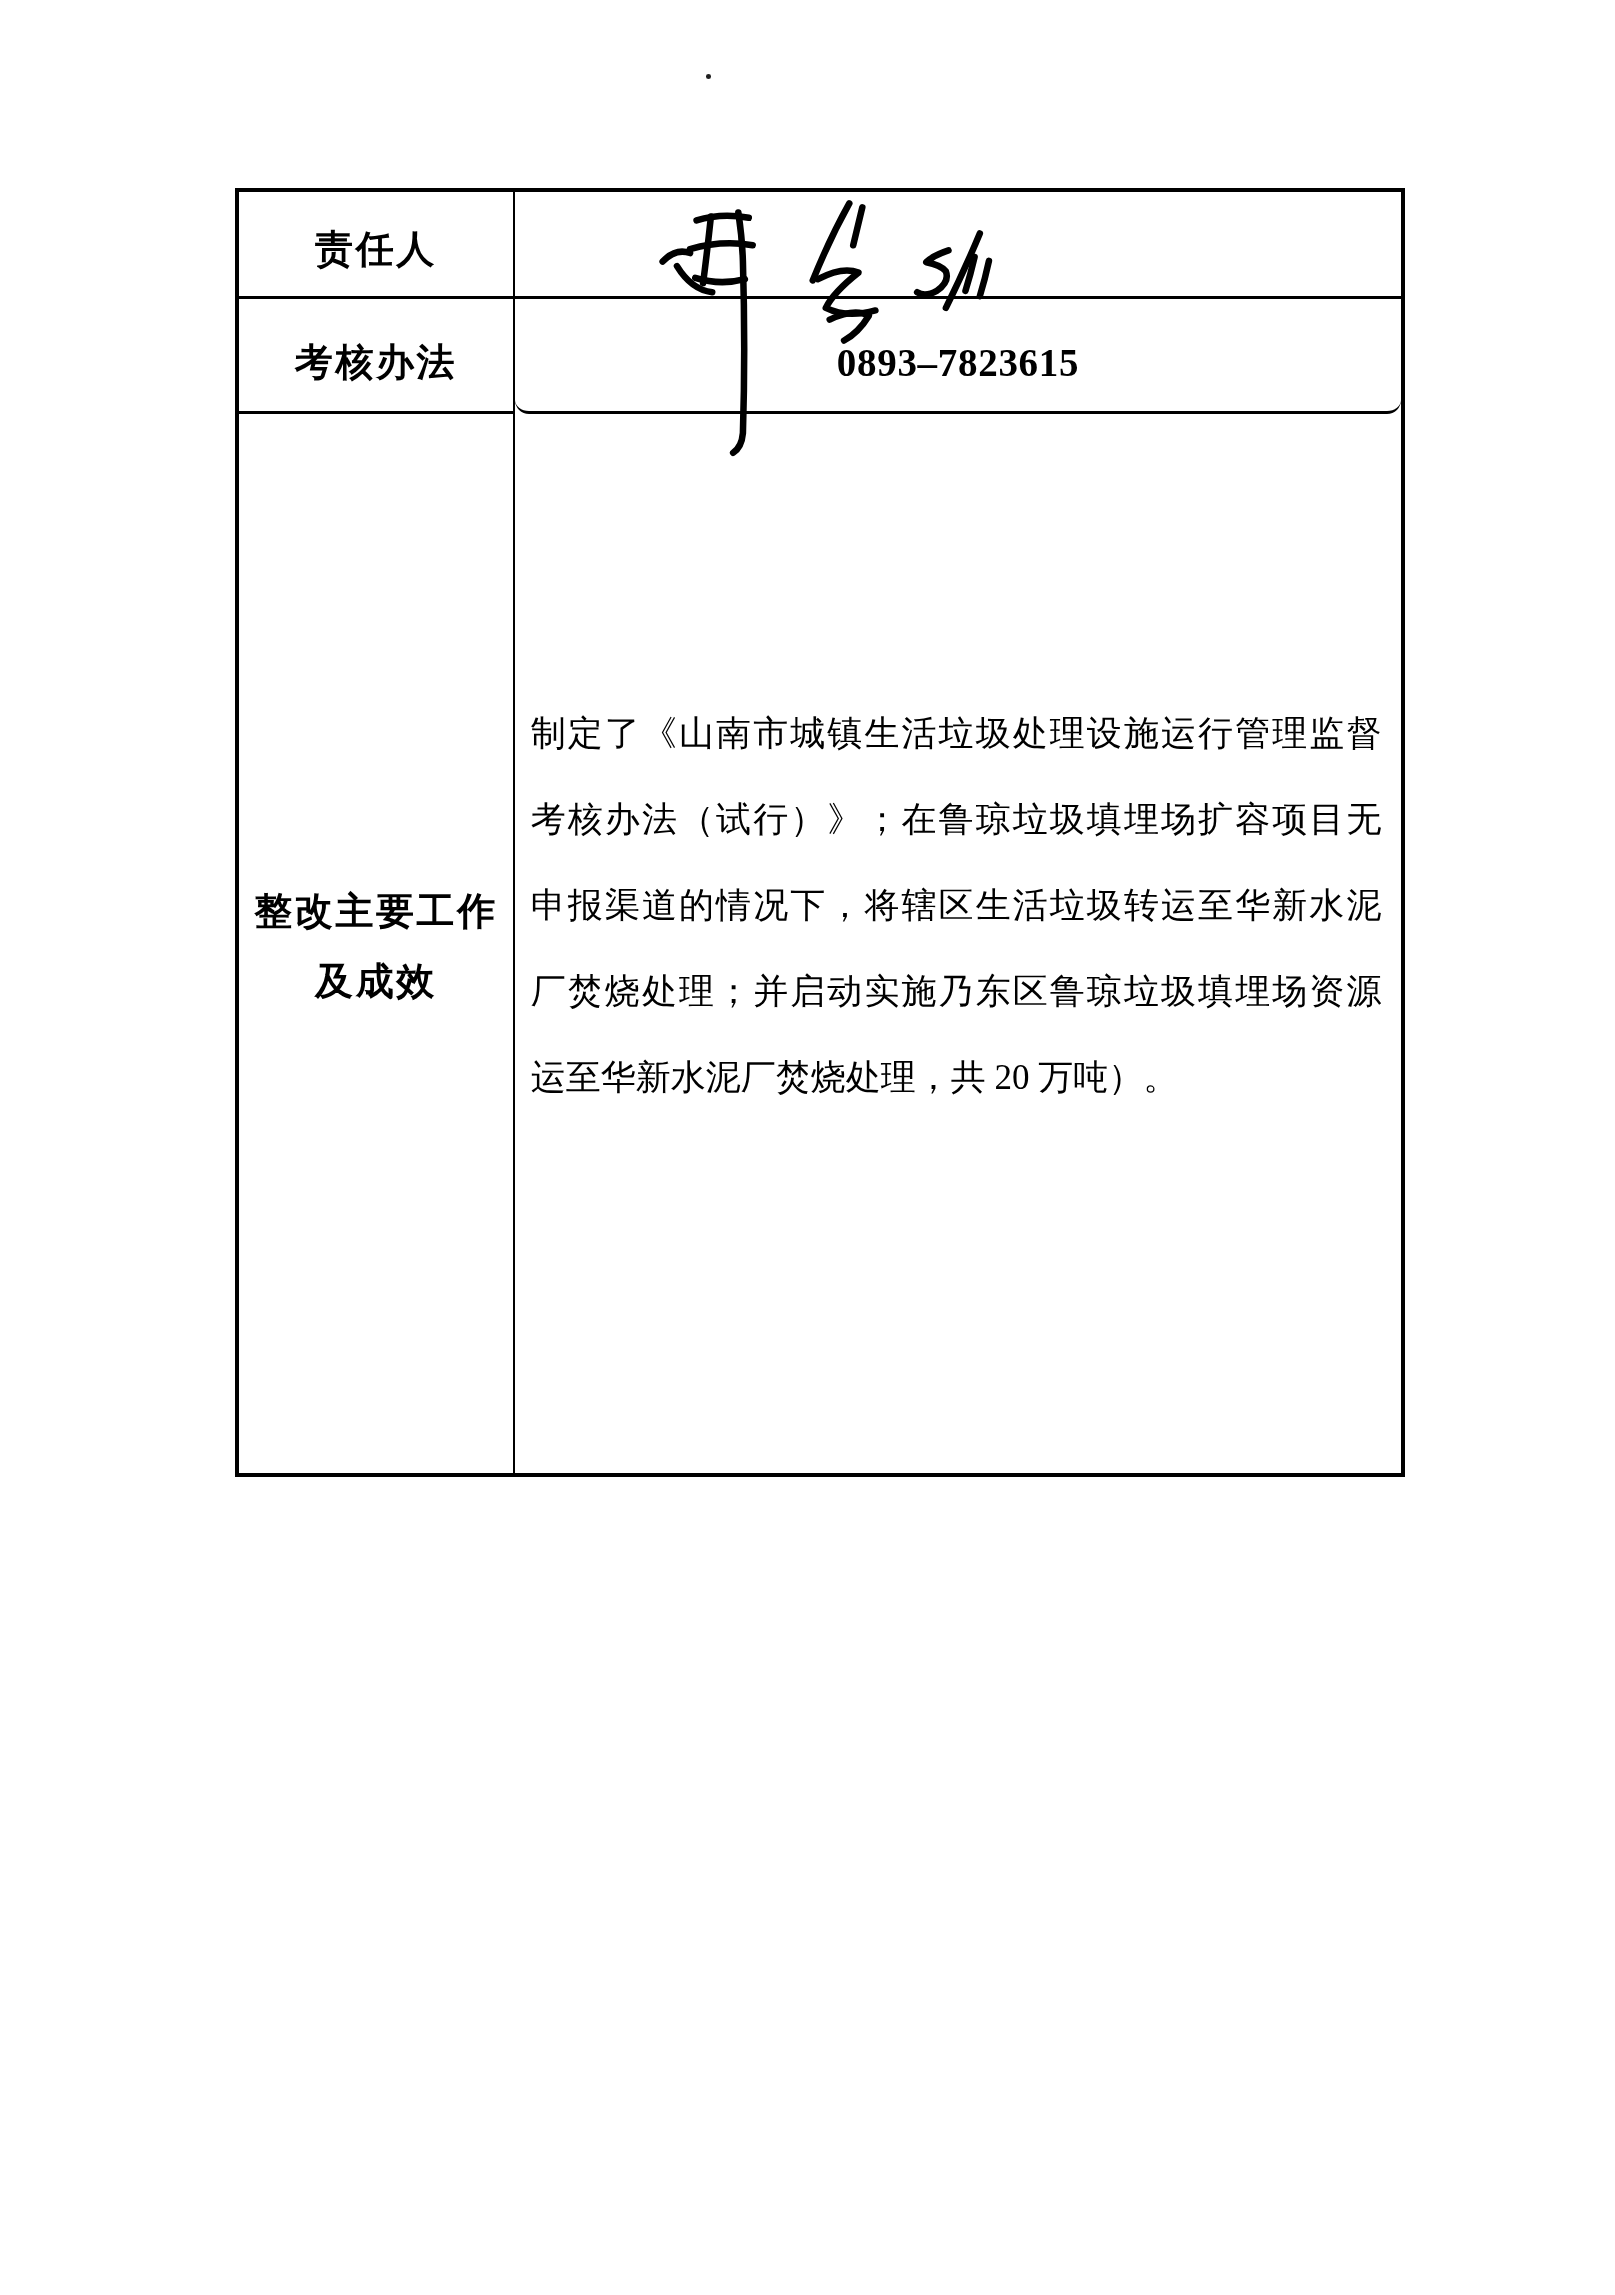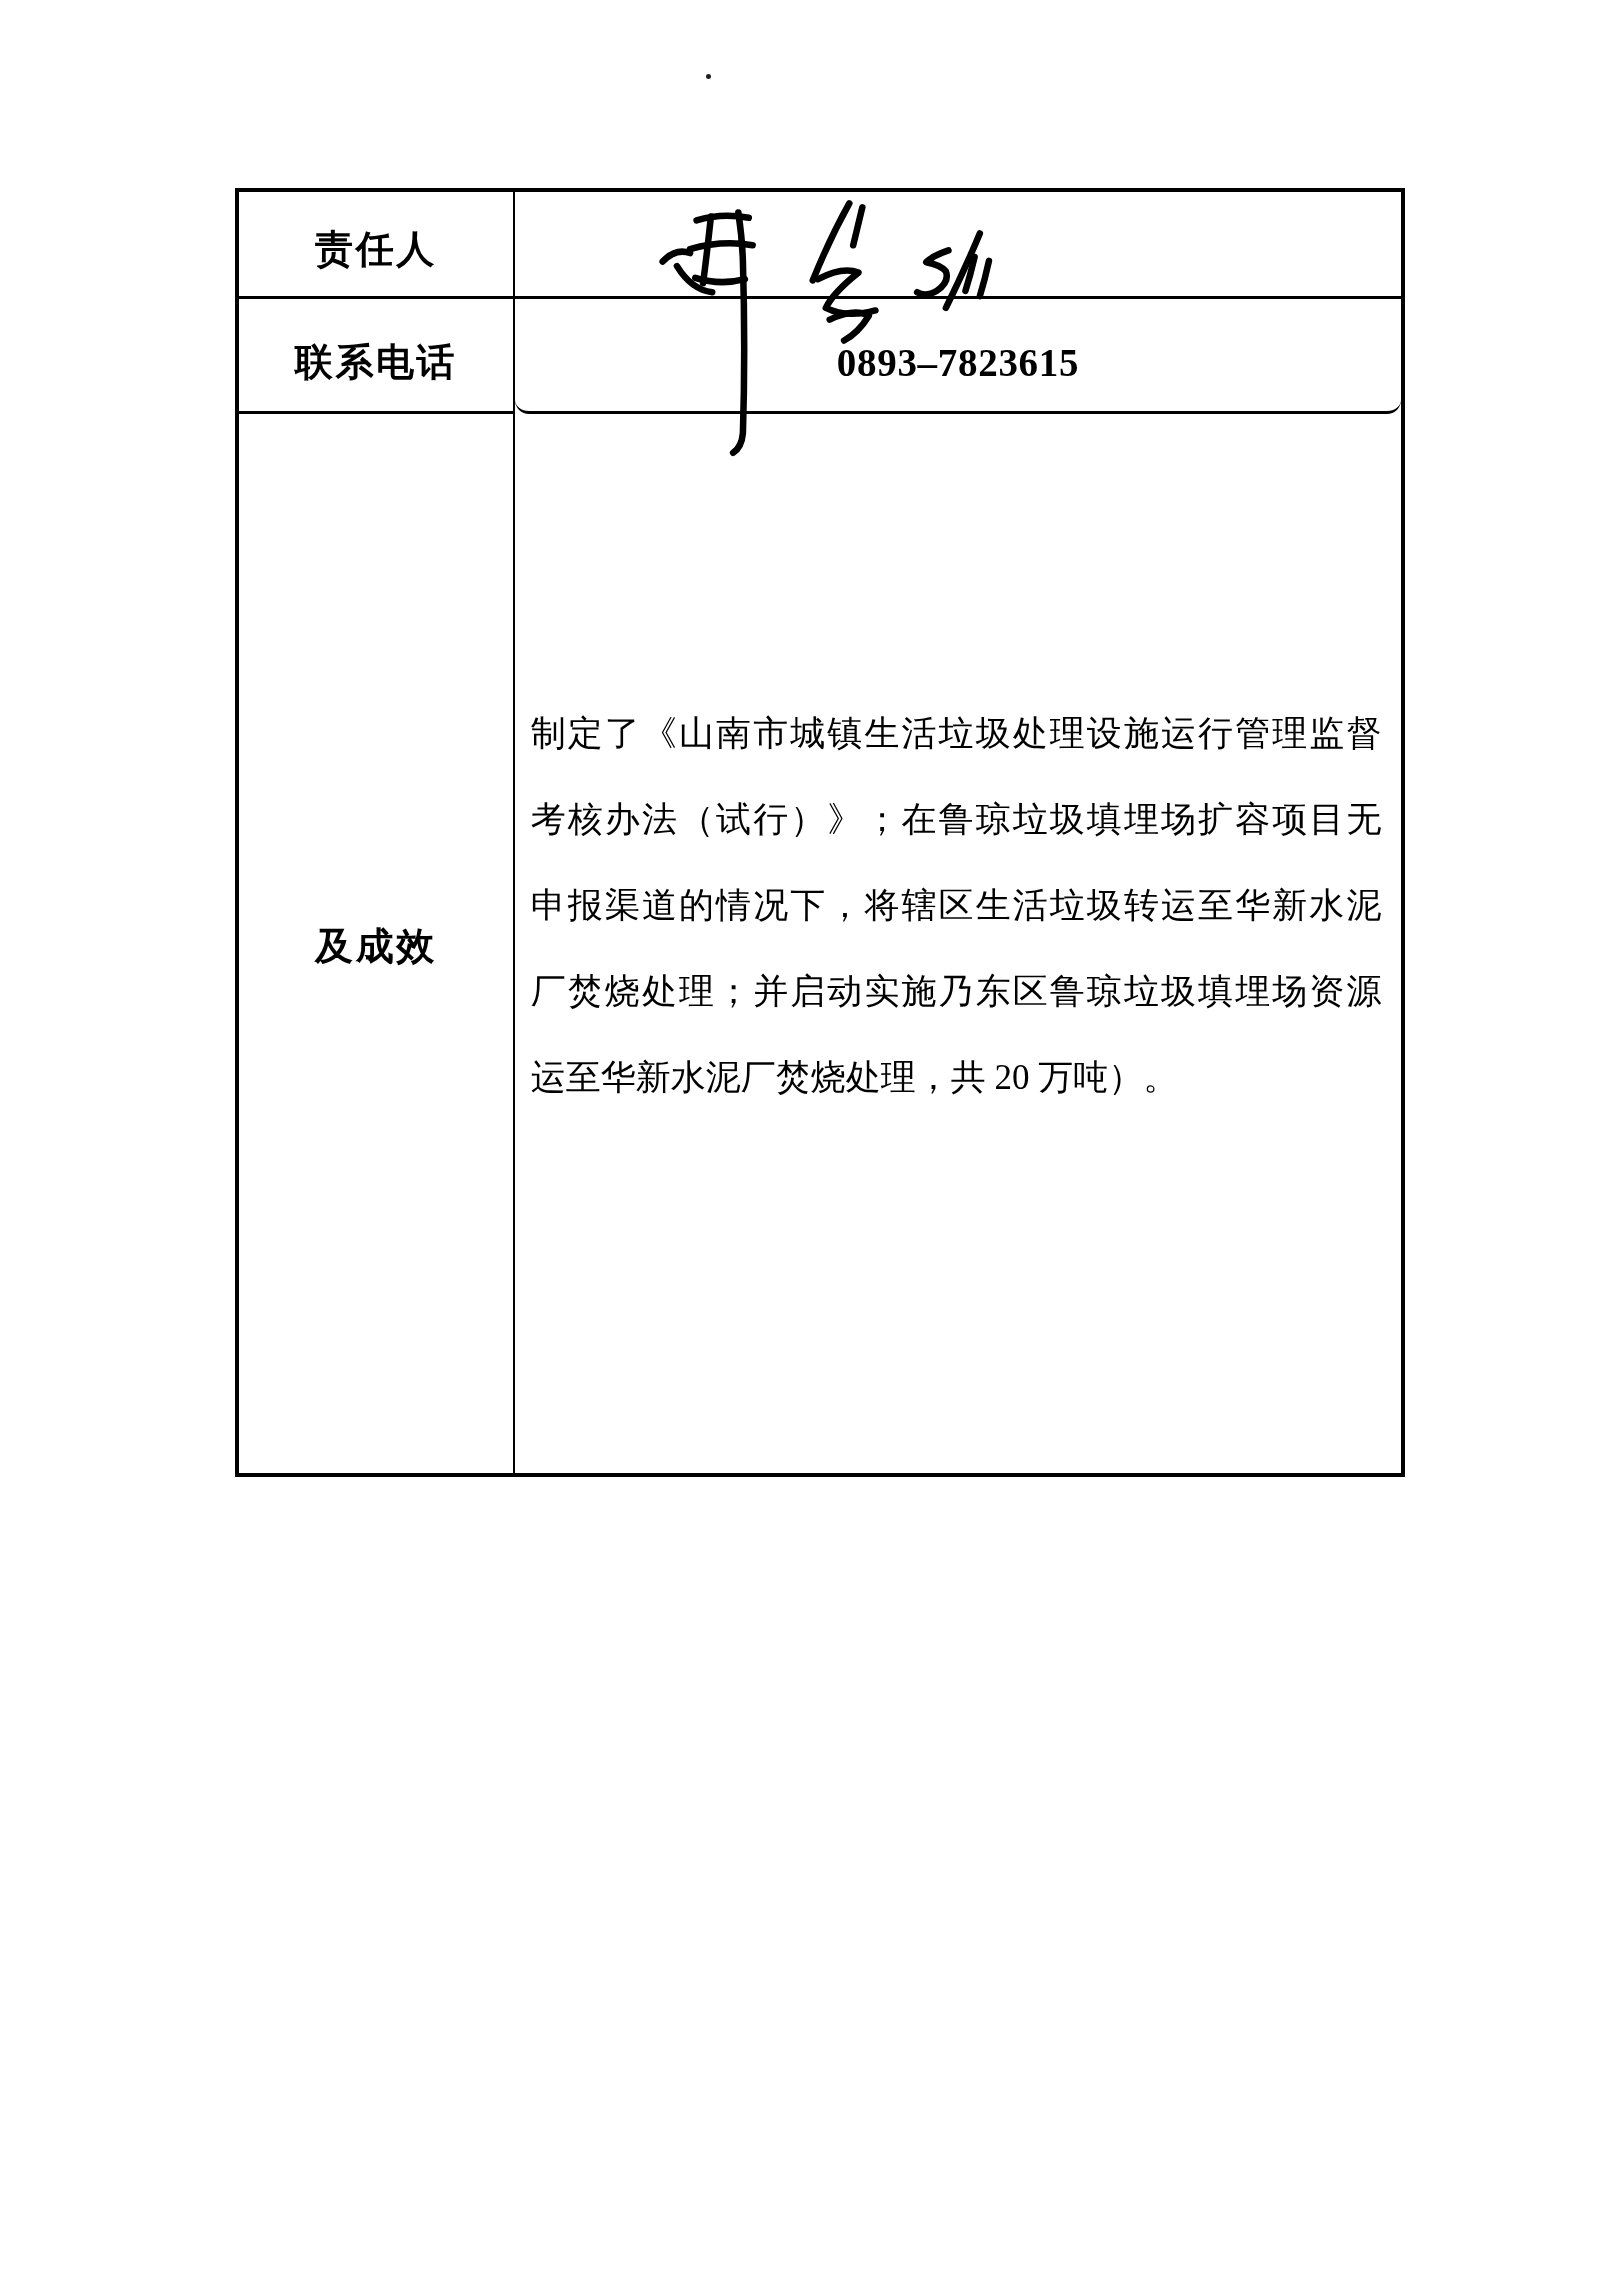--- a/index.html
+++ b/index.html
@@ -128,27 +128,28 @@
   <div class="speck"></div>
 
   <div class="report-table">
 
     <div class="cell col-label row-divided label-cell r1">
       <span>责任人</span>
     </div>
     <div class="cell row-divided value-cell"></div>
 
     <div class="cell col-label row-divided label-cell r2">
-      <span>联系电话</span>
+      <span>考核办法</span>
     </div>
     <div class="cell row-divided value-cell phone-cell">
       <span class="phone-number">0893–7823615</span>
     </div>
 
     <div class="cell col-label work-label-cell">
+      <div class="label-line">整改主要工作</div>
       <div class="label-line">及成效</div>
     </div>
     <div class="cell value-cell body-cell">
       <div class="body-line">制定了《山南市城镇生活垃圾处理设施运行管理监督</div>
       <div class="body-line">考核办法（试行）》；在鲁琼垃圾填埋场扩容项目无</div>
       <div class="body-line">申报渠道的情况下，将辖区生活垃圾转运至华新水泥</div>
       <div class="body-line">厂焚烧处理；并启动实施乃东区鲁琼垃圾填埋场资源</div>
       <div class="body-line last">运至华新水泥厂焚烧处理，共 20 万吨）。</div>
     </div>
   </div>

